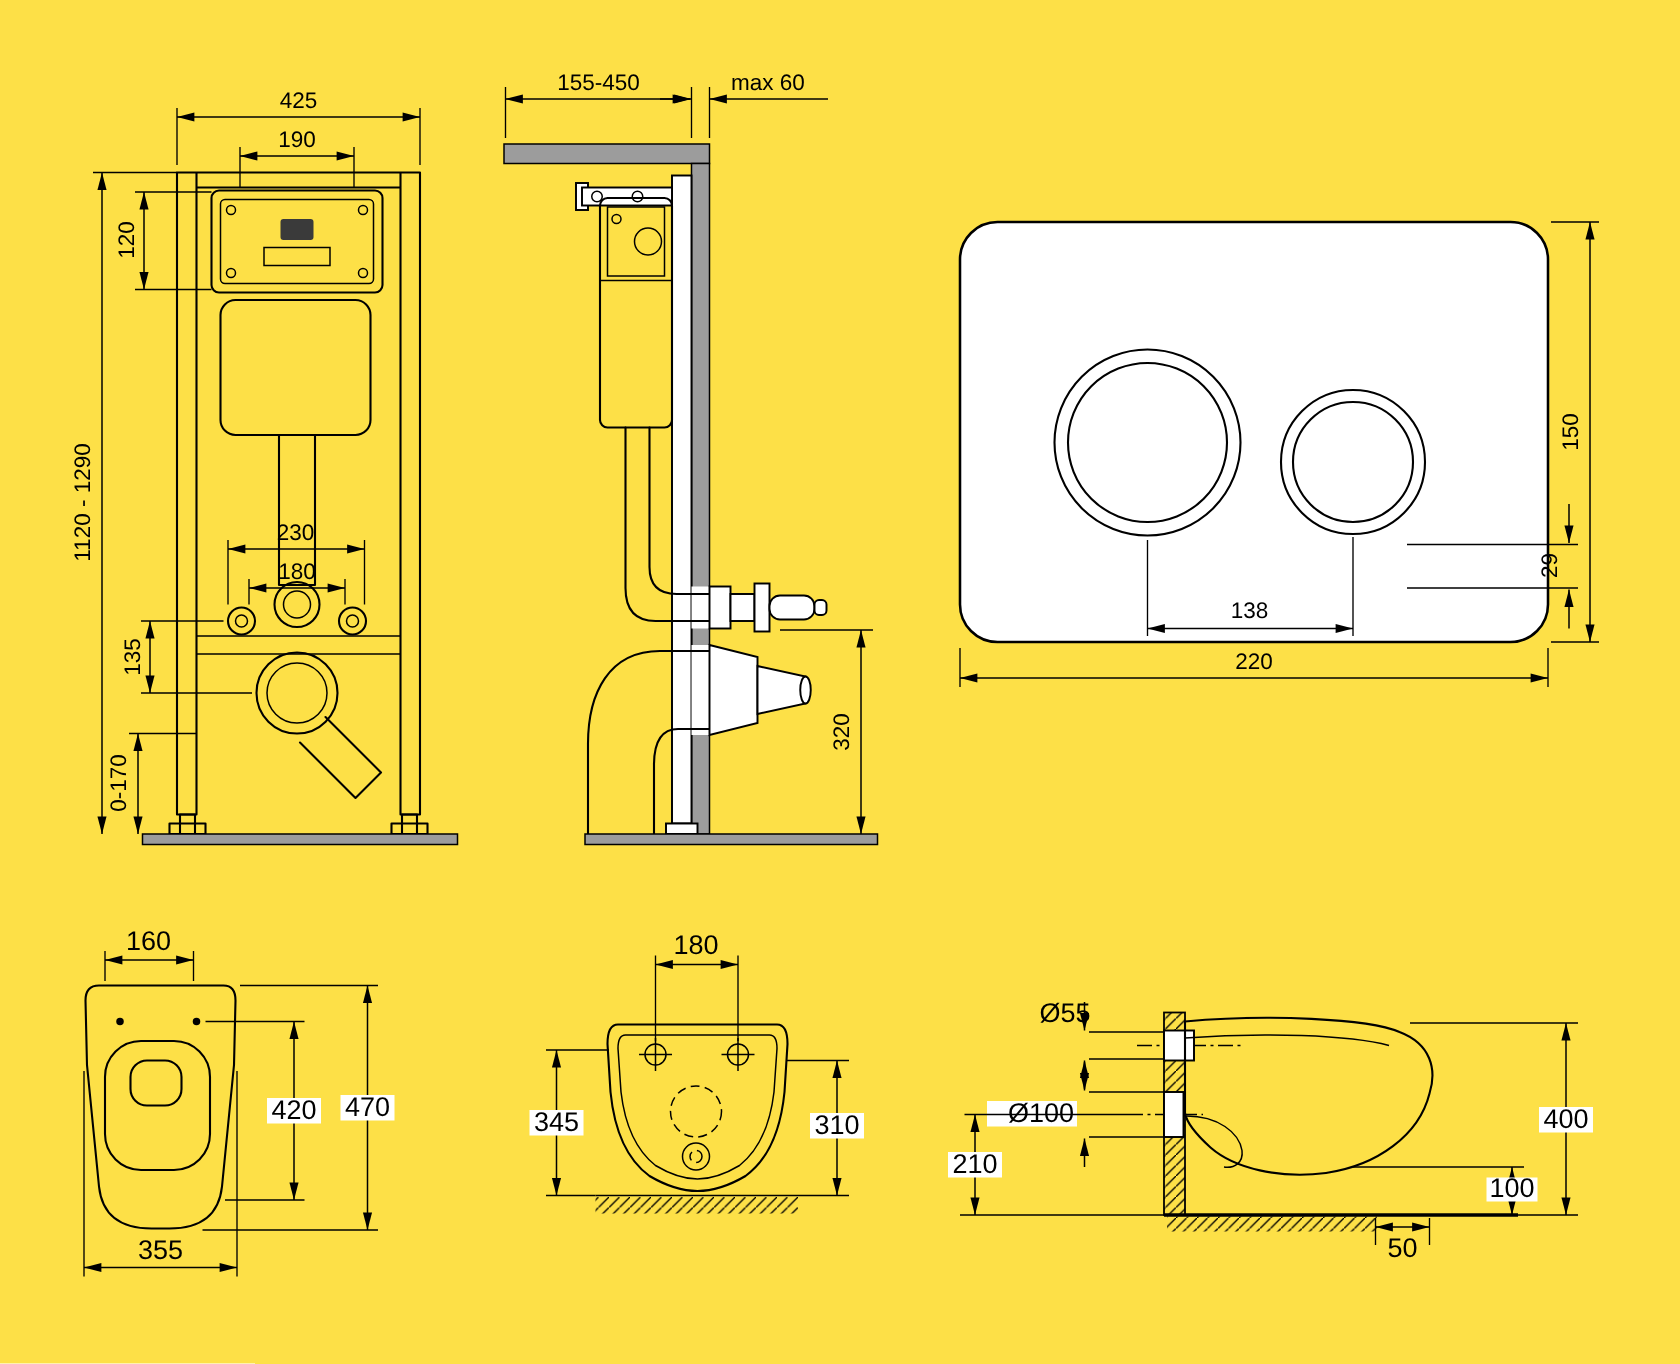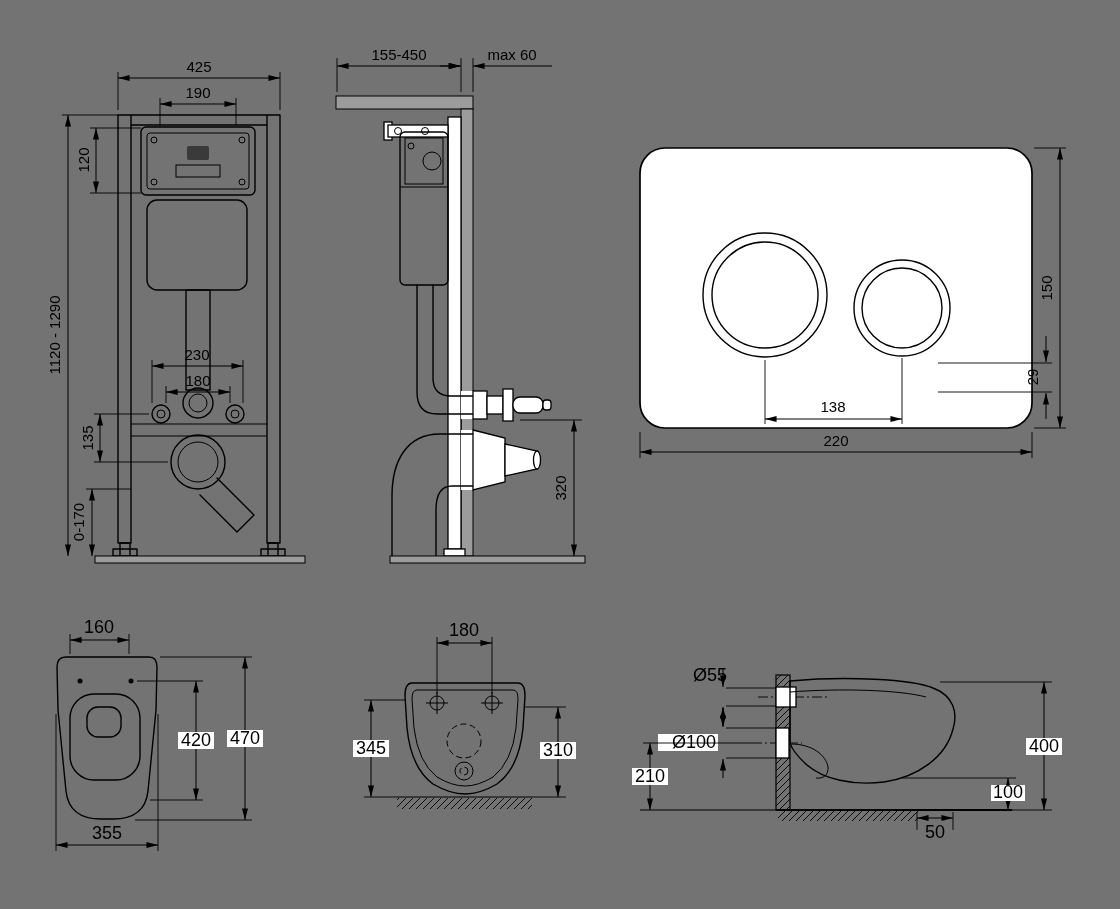--- a/index.html
+++ b/index.html
@@ -1,16 +1,16 @@
 <!DOCTYPE html>
 <html><head>
 <meta charset="utf-8">
 <style>
   html,body{margin:0;padding:0;background:#fff;}
-  .canvas{position:relative;width:1120px;height:909px;background:#737373;overflow:hidden;}
+  .canvas{position:relative;width:1120px;height:909px;background:#fde047;overflow:hidden;}
   svg{display:block;}
   text{font-family:"Liberation Sans", sans-serif;fill:#000;}
   .t14{font-size:15px;text-anchor:middle;}
   .t17{font-size:18px;text-anchor:middle;}
   .te{text-anchor:end;}
   .s{stroke:#000;stroke-width:1.4;fill:none;stroke-linejoin:round;stroke-linecap:round;}
   .s2{stroke:#000;stroke-width:1.7;fill:#fff;}
   .sf{stroke:#000;stroke-width:1.3;fill:#fff;}
   .thin{stroke:#000;stroke-width:1;fill:none;}
   .gray{fill:#9c9c9c;stroke:#000;stroke-width:1;}

